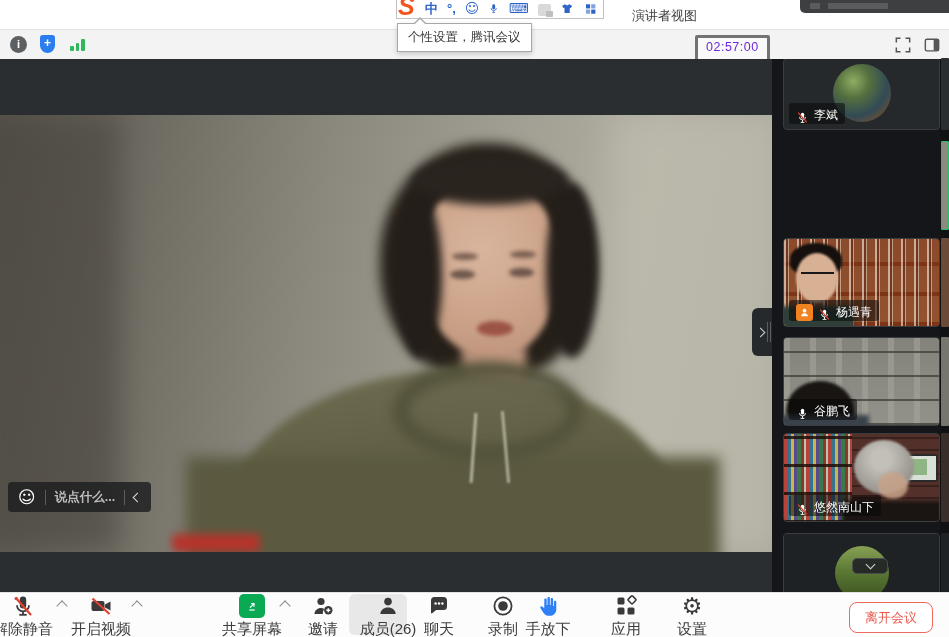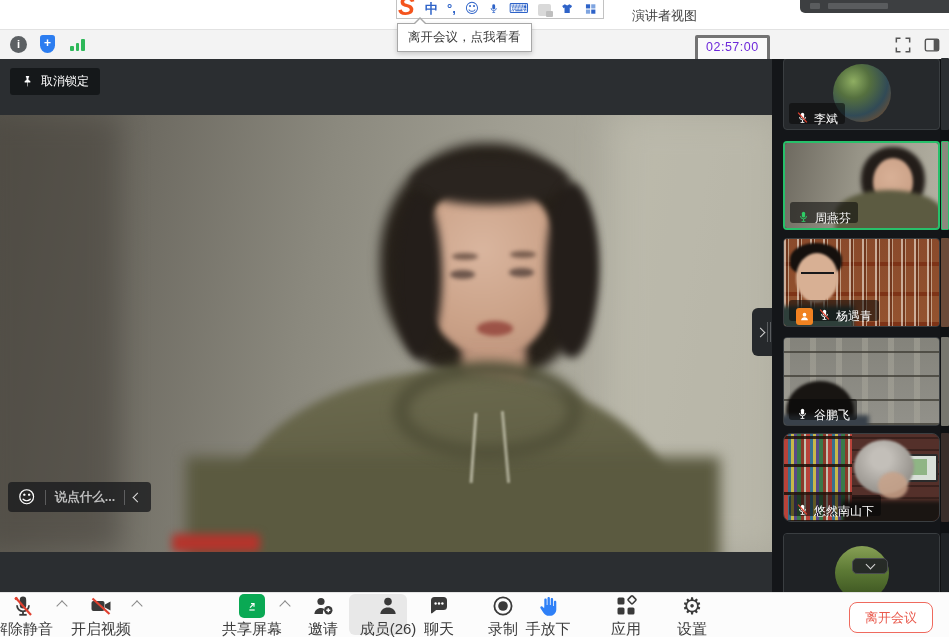--- a/index.html
+++ b/index.html
@@ -76,21 +76,21 @@
   .collapse { position:absolute; left:752px; top:249px; width:20px; height:48px; background:#26292c; border-radius:6px 0 0 6px; display:flex; align-items:center; justify-content:center; }
   .chev-right { width:7px; height:7px; border-right:1.7px solid #cfcfcf; border-top:1.7px solid #cfcfcf; transform:rotate(45deg); margin-right:3px; }
   .collapse .grip { position:absolute; right:1px; top:14px; width:4px; height:20px; border-left:1px solid #5a5d60; border-right:1px solid #5a5d60; }
 
   
   .sidebar { position:absolute; left:772px; top:59px; width:168px; height:533px; background:#141619; overflow:hidden; }
   .thumb { position:absolute; left:11px; width:157px; height:89px; background:#26292c; border:1px solid #3a3e41; border-radius:4px; overflow:hidden; }
   .thumb.active { border:2px solid #27c06a; }
   .thumb > .scene { position:absolute; inset:0; }
   .scene > div { position:absolute; }
-  .pill { position:absolute; left:5px; bottom:5px; display:flex; align-items:flex-start; gap:5px; height:21px; padding:8px 7px; background:rgba(8,8,8,.55); border-radius:3px; color:#fff; font-size:12px; white-space:nowrap; z-index:5; }
+  .pill { position:absolute; left:5px; bottom:5px; display:flex; align-items:flex-end; gap:5px; height:21px; padding:0 7px; background:rgba(8,8,8,.55); border-radius:3px; color:#fff; font-size:12px; white-space:nowrap; z-index:5; }
   .host-badge { width:17px; height:17px; border-radius:3px; background:#f08221; display:flex; align-items:center; justify-content:center; }
 
   
   .sc-avatar1 { left:50%; top:5px; margin-left:-29px; width:58px; height:58px; border-radius:50%;
     background:radial-gradient(circle at 35% 30%, #8fae62 0%, #55703f 30%, #314a56 62%, #6e4f33 85%, #4a3524 100%); }
   .sc2-bg { inset:0; background:linear-gradient(100deg,#6e6a60,#979487 45%,#b3b0a2); }
   .sc2-hair { left:76px; top:4px; width:64px; height:66px; border-radius:48%; background:#231d19; filter:blur(2px); }
   .sc2-face { left:88px; top:15px; width:40px; height:48px; border-radius:50%; background:radial-gradient(circle at 45% 40%,#d8b096,#c49a80); filter:blur(1.5px); }
   .sc2-body { left:50px; bottom:-10px; width:108px; height:48px; background:#5c5b41; border-radius:50% 50% 0 0; filter:blur(2px); }
   .sc3-bg { inset:0; background:
@@ -161,21 +161,21 @@
       <svg width="15" height="14" viewBox="0 0 24 24" fill="#2e63c8">
           <path d="M8 4l4 2 4-2 4.5 3-2.5 3.5-1.5-1V19H7.5v-9.5l-1.5 1L3.5 7z"></path>
         </svg>
       <svg width="14" height="14" viewBox="0 0 24 24">
           <rect x="3.5" y="3.5" width="7.5" height="7.5" fill="#2e63c8"></rect>
           <rect x="13" y="3.5" width="7.5" height="7.5" fill="#7ea4e0"></rect>
           <rect x="3.5" y="13" width="7.5" height="7.5" fill="#7ea4e0"></rect>
           <rect x="13" y="13" width="7.5" height="7.5" fill="#2e63c8"></rect>
         </svg>
     </div>
-    <div class="tooltip">离开会议，点我看看</div>
+    <div class="tooltip">个性设置，腾讯会议</div>
     <div class="app-title">演讲者视图</div>
     <div class="os-bar">
         <i style="left:10px;width:10px;"></i>
         <i style="left:28px;width:60px;"></i>
       </div>
   </div>
 
   <div class="menubar"></div>
   <div class="mb-info">i</div>
   <div class="mb-shield">+</div>
@@ -208,26 +208,20 @@
         <div class="v-eyeR"></div>
       <div class="v-mouth"></div>
         <div class="v-neck"></div>
       <div class="v-body"></div>
         <div class="v-body2"></div>
       <div class="v-hood"></div>
       <div class="v-str1"></div>
         <div class="v-str2"></div>
       <div class="v-red"></div>
     </div>
-    <button class="pin-btn">
-      <svg width="13" height="13" viewBox="0 0 24 24" fill="#fff">
-          <path d="M9 2h6v2.2l-1.2 1V9l3.4 2.3V14h-4.7v6l-.5 2-.5-2v-6H6.8v-2.7L10.2 9V5.2L9 4.2z"></path>
-        </svg>
-      <span>取消锁定</span>
-    </button>
     <div class="caption">
       <span class="smile">☺</span>
       <span class="cdiv"></span>
       <span class="ctext">说点什么...</span>
       <span class="cdiv"></span>
       <span class="chev-left"></span>
     </div>
     <div class="collapse">
       <span class="chev-right"></span>
       <span class="grip"></span>
@@ -245,37 +239,20 @@
             <path fill="#fff" d="M12 14a3 3 0 0 0 3-3V6a3 3 0 0 0-6 0v5a3 3 0 0 0 3 3z"></path>
             <path d="M6.5 11a5.5 5.5 0 0 0 11 0" fill="none" stroke="#fff" stroke-width="1.7"></path>
             <line x1="12" y1="16.5" x2="12" y2="20.5" stroke="#fff" stroke-width="1.7"></line>
             <line x1="8.5" y1="21" x2="15.5" y2="21" stroke="#fff" stroke-width="1.7"></line>
             <line x1="4" y1="3" x2="20" y2="21" stroke="#e0402f" stroke-width="2.4"></line>
           </svg>
         <span>李斌</span>
       </div>
     </div>
 
-    <div class="thumb active" style="top:82px;">
-      <div class="scene">
-        <div class="sc2-bg"></div>
-          <div class="sc2-hair"></div>
-          <div class="sc2-face"></div>
-          <div class="sc2-body"></div>
-      </div>
-      <div class="pill">
-        <svg class="micsvg" width="13" height="13" viewBox="0 0 24 24">
-            <path fill="#2ecc66" d="M12 14a3 3 0 0 0 3-3V6a3 3 0 0 0-6 0v5a3 3 0 0 0 3 3z"></path>
-            <path d="M6.5 11a5.5 5.5 0 0 0 11 0" fill="none" stroke="#2ecc66" stroke-width="1.7"></path>
-            <line x1="12" y1="16.5" x2="12" y2="20.5" stroke="#2ecc66" stroke-width="1.7"></line>
-            <line x1="8.5" y1="21" x2="15.5" y2="21" stroke="#2ecc66" stroke-width="1.7"></line>
-          </svg>
-        <span>周燕芬</span>
-      </div>
-    </div>
 
     <div class="thumb" style="top:278px;">
       <div class="scene">
         <div class="sc4-bg"></div>
           <div class="sc4-head"></div>
           <div class="sc4-body"></div>
       </div>
       <div class="pill">
         <svg class="micsvg" width="13" height="13" viewBox="0 0 24 24">
             <path fill="#fff" d="M12 14a3 3 0 0 0 3-3V6a3 3 0 0 0-6 0v5a3 3 0 0 0 3 3z"></path>
@@ -306,21 +283,21 @@
             <path fill="#fff" d="M12 14a3 3 0 0 0 3-3V6a3 3 0 0 0-6 0v5a3 3 0 0 0 3 3z"></path>
             <path d="M6.5 11a5.5 5.5 0 0 0 11 0" fill="none" stroke="#fff" stroke-width="1.7"></path>
             <line x1="12" y1="16.5" x2="12" y2="20.5" stroke="#fff" stroke-width="1.7"></line>
             <line x1="8.5" y1="21" x2="15.5" y2="21" stroke="#fff" stroke-width="1.7"></line>
             <line x1="4" y1="3" x2="20" y2="21" stroke="#e0402f" stroke-width="2.4"></line>
           </svg>
         <span>杨遇青</span>
       </div>
     </div>
 
-    <div class="thumb" style="top:374px;border-radius:8px;">
+    <div class="thumb" style="top:374px;">
       <div class="scene">
         <div class="sc5-bg"></div>
           <div class="sc5-books"></div>
           <div class="sc5-brick"></div>
         <div class="sc5-monitor"></div>
           <div class="sc5-screen"></div>
         <div class="sc5-hair"></div>
           <div class="sc5-face"></div>
           <div class="sc5-body"></div>
       </div>

